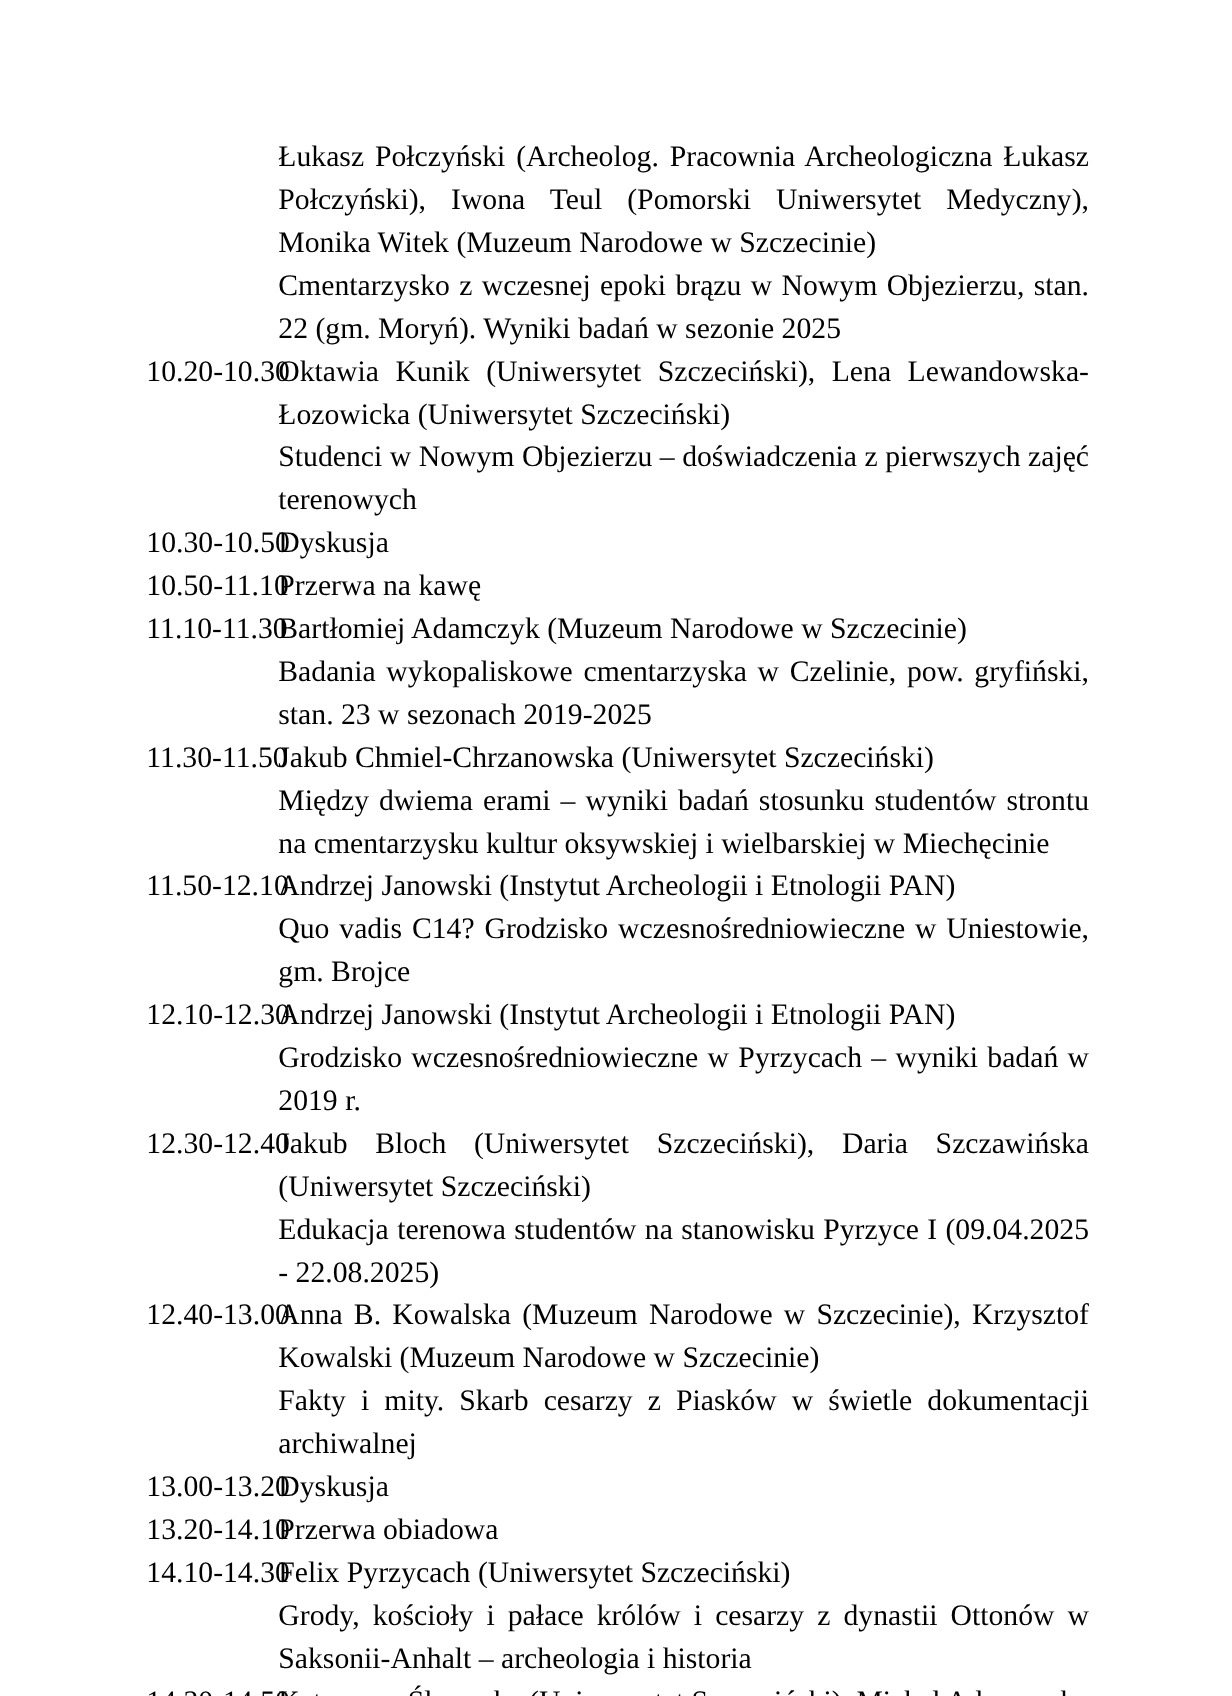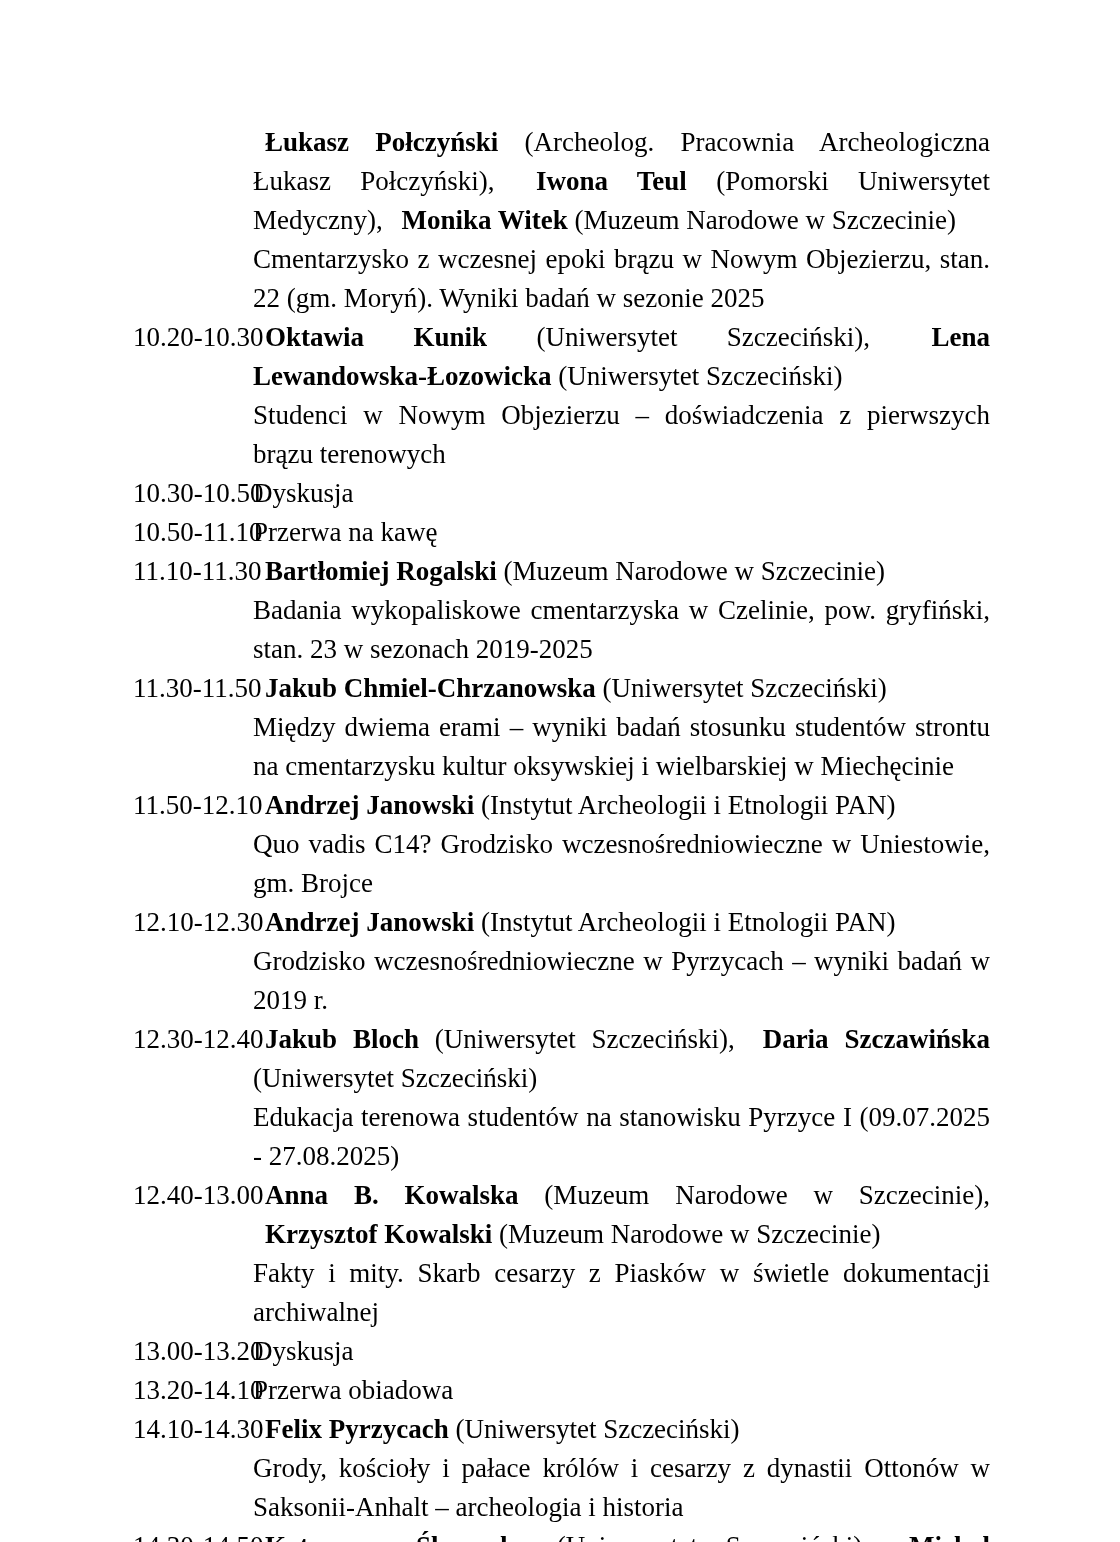--- a/index.html
+++ b/index.html
@@ -35,42 +35,41 @@
   }
   .content-cell {
     flex: 1 1 auto;
     min-width: 0;
   }
   .speakers-para, .title-para {
     margin: 0;
     text-align: justify;
   }
   .bold {
-    font-weight: bold;
-    margin-left: 12px;
+    font-weight: normal;
   }
 </style>
 </head>
 <body>
 
 <div class="page">
   <div class="schedule" id="schedule">
   <div class="entry">
     <div class="time-cell"></div>
     <div class="content-cell">
       <p class="speakers-para"><span class="bold">Łukasz Połczyński</span><span> (Archeolog. Pracownia Archeologiczna Łukasz Połczyński), </span><span class="bold">Iwona Teul</span><span> (Pomorski Uniwersytet Medyczny), </span><span class="bold">Monika Witek</span><span> (Muzeum Narodowe w Szczecinie)</span></p>
       <p class="title-para">Cmentarzysko z wczesnej epoki brązu w Nowym Objezierzu, stan. 22 (gm. Moryń). Wyniki badań w sezonie 2025</p>
     </div>
   </div>
 
   <div class="entry">
     <div class="time-cell">10.20-10.30</div>
     <div class="content-cell">
       <p class="speakers-para"><span class="bold">Oktawia Kunik</span><span> (Uniwersytet Szczeciński), </span><span class="bold">Lena Lewandowska-Łozowicka</span><span> (Uniwersytet Szczeciński)</span></p>
-      <p class="title-para">Studenci w Nowym Objezierzu – doświadczenia z pierwszych brązu terenowych</p>
+      <p class="title-para">Studenci w Nowym Objezierzu – doświadczenia z pierwszych zajęć terenowych</p>
     </div>
   </div>
 
   <div class="entry">
     <div class="time-cell">10.30-10.50</div>
     <div class="content-cell">
       <p class="speakers-para"><span>Dyskusja</span></p>
 
     </div>
   </div>
@@ -79,21 +78,21 @@
     <div class="time-cell">10.50-11.10</div>
     <div class="content-cell">
       <p class="speakers-para"><span>Przerwa na kawę</span></p>
 
     </div>
   </div>
 
   <div class="entry">
     <div class="time-cell">11.10-11.30</div>
     <div class="content-cell">
-      <p class="speakers-para"><span class="bold">Bartłomiej Rogalski</span><span> (Muzeum Narodowe w Szczecinie)</span></p>
+      <p class="speakers-para"><span class="bold">Bartłomiej Adamczyk</span><span> (Muzeum Narodowe w Szczecinie)</span></p>
       <p class="title-para">Badania wykopaliskowe cmentarzyska w Czelinie, pow. gryfiński, stan. 23 w sezonach 2019-2025</p>
     </div>
   </div>
 
   <div class="entry">
     <div class="time-cell">11.30-11.50</div>
     <div class="content-cell">
       <p class="speakers-para"><span class="bold">Jakub Chmiel-Chrzanowska</span><span> (Uniwersytet Szczeciński)</span></p>
       <p class="title-para">Między dwiema erami – wyniki badań stosunku studentów strontu na cmentarzysku kultur oksywskiej i wielbarskiej w Miechęcinie</p>
     </div>
@@ -112,21 +111,21 @@
     <div class="content-cell">
       <p class="speakers-para"><span class="bold">Andrzej Janowski</span><span> (Instytut Archeologii i Etnologii PAN)</span></p>
       <p class="title-para">Grodzisko wczesnośredniowieczne w Pyrzycach – wyniki badań w 2019 r.</p>
     </div>
   </div>
 
   <div class="entry">
     <div class="time-cell">12.30-12.40</div>
     <div class="content-cell">
       <p class="speakers-para"><span class="bold">Jakub Bloch</span><span> (Uniwersytet Szczeciński), </span><span class="bold">Daria Szczawińska</span><span> (Uniwersytet Szczeciński)</span></p>
-      <p class="title-para">Edukacja terenowa studentów na stanowisku Pyrzyce I (09.07.2025 - 27.08.2025)</p>
+      <p class="title-para">Edukacja terenowa studentów na stanowisku Pyrzyce I (09.04.2025 - 22.08.2025)</p>
     </div>
   </div>
 
   <div class="entry">
     <div class="time-cell">12.40-13.00</div>
     <div class="content-cell">
       <p class="speakers-para"><span class="bold">Anna B. Kowalska</span><span> (Muzeum Narodowe w Szczecinie), </span><span class="bold">Krzysztof Kowalski</span><span> (Muzeum Narodowe w Szczecinie)</span></p>
       <p class="title-para">Fakty i mity. Skarb cesarzy z Piasków w świetle dokumentacji archiwalnej</p>
     </div>
   </div>

